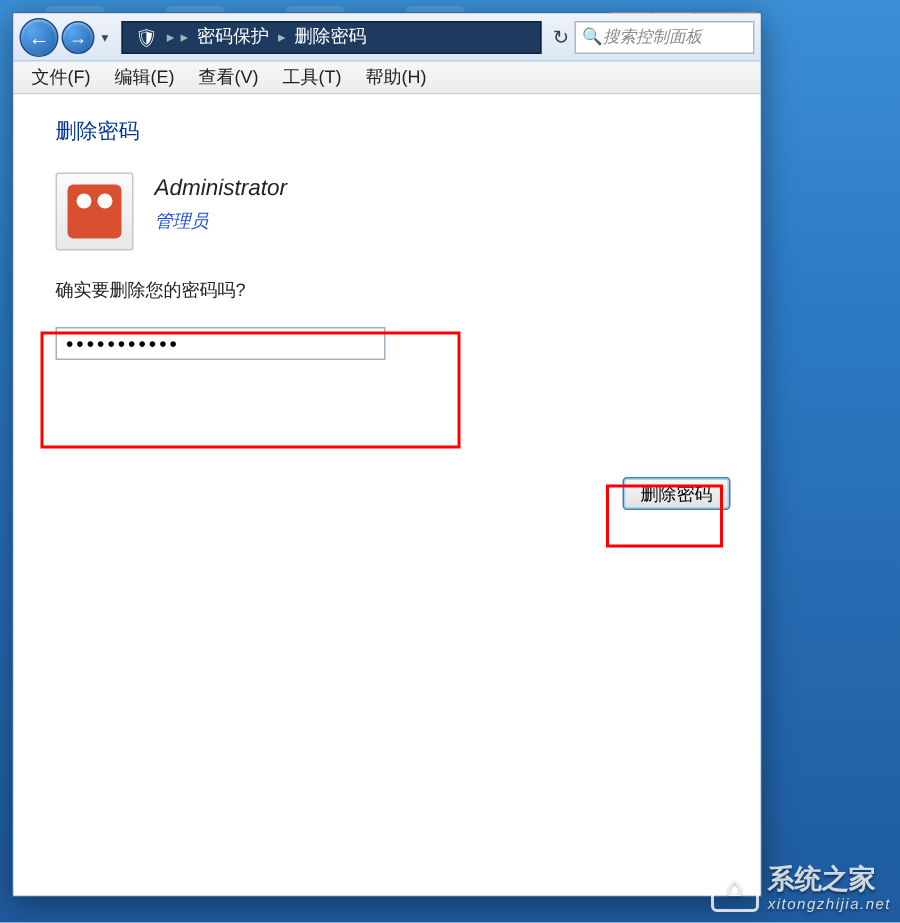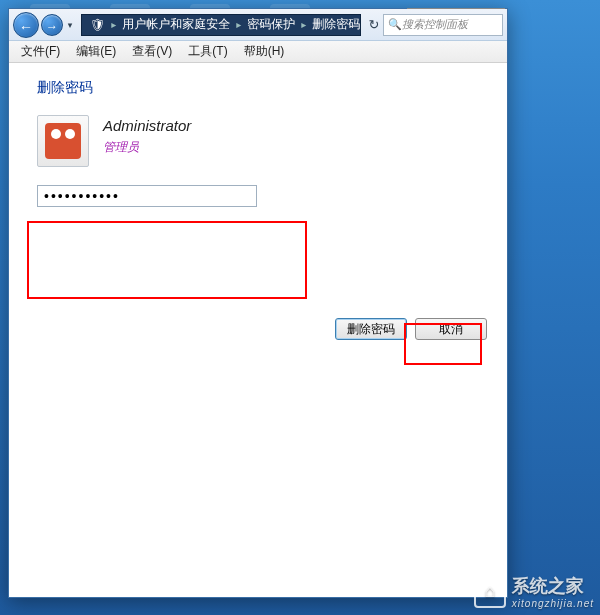--- a/index.html
+++ b/index.html
@@ -149,21 +149,21 @@
     border-radius:4px;
     position:relative;
   }
   .user-avatar .robot::before{
     content:""; position:absolute; left:6px; top:6px;
     width:10px;height:10px;background:#fff;border-radius:50%;
     box-shadow: 14px 0 0 #fff;
   }
   .user-info { line-height: 1.5; }
   .user-name { font-size: 15px; color: #222; }
-  .user-role, .user-pw { font-size: 12px; color: #a21caf; }
+  .user-role, .user-pw { font-size: 12px; color: #1d4ed8; }
   .prompt-area {
     margin-top: 4px;
   }
   .prompt-text {
     font-size: 12px;
     color: #222;
     margin-bottom: 16px;
   }
   .password-field {
     width: 220px;
@@ -238,21 +238,20 @@
     <div class="tb-btn close">✕</div>
   </div>
 
   <div class="navbar">
     <div class="nav-back">←</div>
     <div class="nav-fwd">→</div>
     <div class="nav-drop">▾</div>
     <div class="breadcrumb">
       <span class="bc-item">🛡</span>
       <span class="bc-sep">▸</span>
-      <span class="bc-item">用户帐户和家庭安全</span>
       <span class="bc-sep">▸</span>
       <span class="bc-item">密码保护</span>
       <span class="bc-sep">▸</span>
       <span class="bc-item">删除密码</span>
     </div>
     <div class="bc-refresh">↻</div>
     <div class="searchbox">
       <span class="sicon">🔍</span>
       <span>搜索控制面板</span>
     </div>
@@ -273,26 +272,26 @@
       <div class="user-avatar">
         <div class="robot"></div>
       </div>
       <div class="user-info">
         <div class="user-name">Administrator</div>
         <div class="user-role">管理员</div>
       </div>
     </div>
 
     <div class="prompt-area">
+      <div class="prompt-text">确实要删除您的密码吗?</div>
       <input type="password" class="password-field" value="●●●●●●●●●●●" style="">
     </div>
 
     <div class="button-row">
       <button class="btn primary">删除密码</button>
-      <button class="btn">取消</button>
     </div>
 
     <div class="highlight hl1"></div>
     <div class="highlight hl2"></div>
   </div>
 </div>
 
 <div class="watermark">
   <div class="logo">⌂</div>
   <div>

